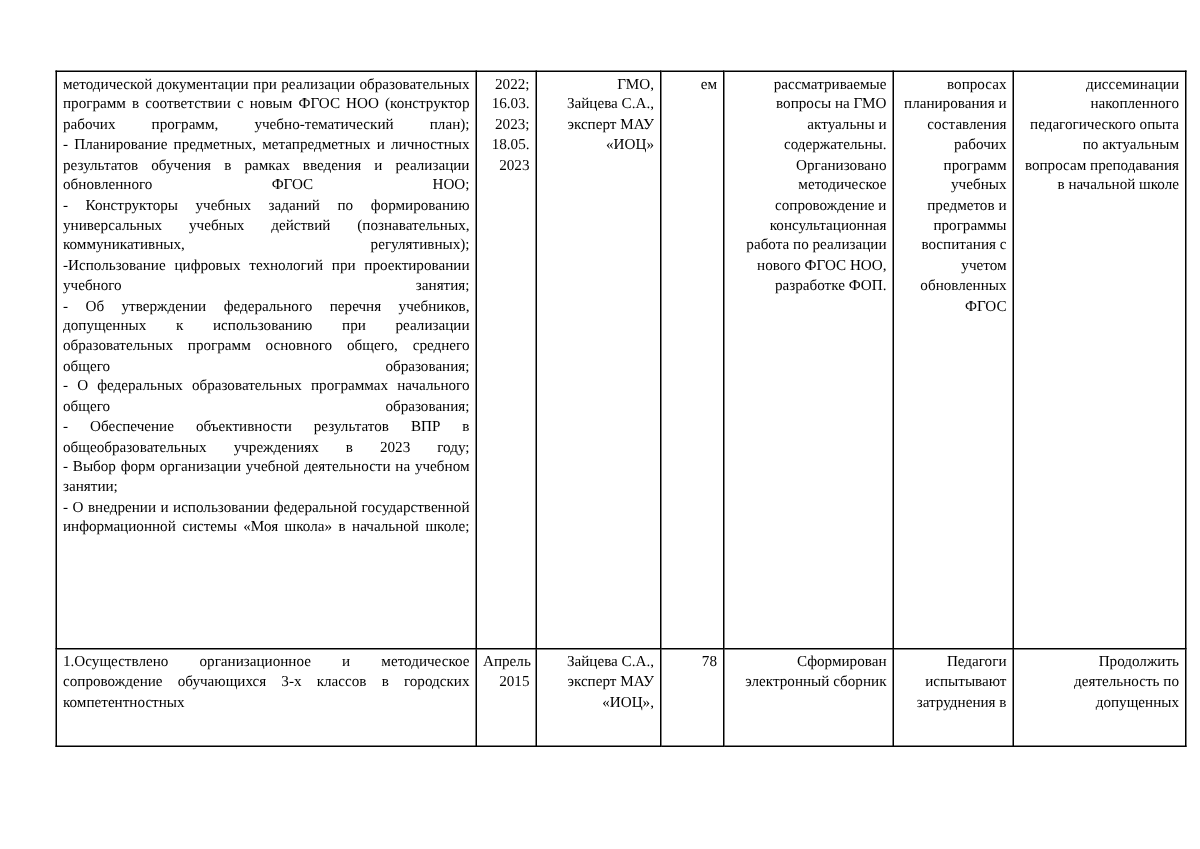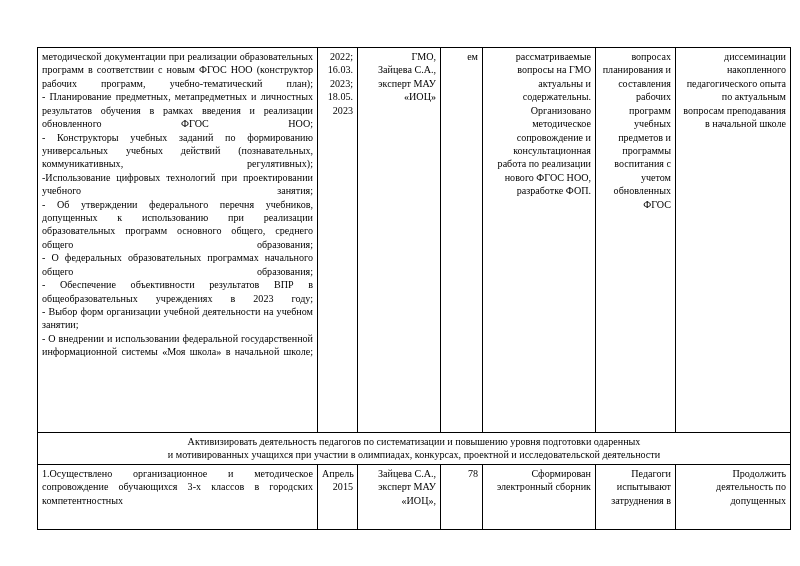--- a/index.html
+++ b/index.html
@@ -98,26 +98,20 @@
         <td class="ctr nowrap-lines">ГМО,
 Зайцева С.А.,
 эксперт МАУ
 «ИОЦ»</td>
         <td class="ctr nowrap-lines">ем</td>
         <td class="left nowrap-lines">рассматриваемые вопросы на ГМО актуальны и содержательны. Организовано методическое сопровождение и консультационная работа по реализации нового ФГОС НОО, разработке ФОП.</td>
         <td class="ctr nowrap-lines">вопросах планирования и составления рабочих программ учебных предметов и программы воспитания с учетом обновленных ФГОС</td>
         <td class="ctr nowrap-lines">диссеминации накопленного педагогического опыта по актуальным вопросам преподавания в начальной школе</td>
       </tr>
 
-      <tr class="span-row">
-        <td colspan="7">
-          <div class="cell-p">Активизировать деятельность педагогов по систематизации и повышению уровня подготовки одаренных</div>
-          <div class="cell-p">и мотивированных учащихся при участии в олимпиадах, конкурсах, проектной и исследовательской деятельности</div>
-        </td>
-      </tr>
 
       <tr class="last-row">
         <td class="just nowrap-lines">1.Осуществлено          организационное          и методическое  сопровождение  обучающихся 3-х классов     в     городских     компетентностных</td>
         <td class="ctr nowrap-lines">Апрель
 2015</td>
         <td class="ctr nowrap-lines">Зайцева С.А.,
 эксперт МАУ
 «ИОЦ»,</td>
         <td class="ctr nowrap-lines">78</td>
         <td class="left nowrap-lines">Сформирован электронный сборник</td>

